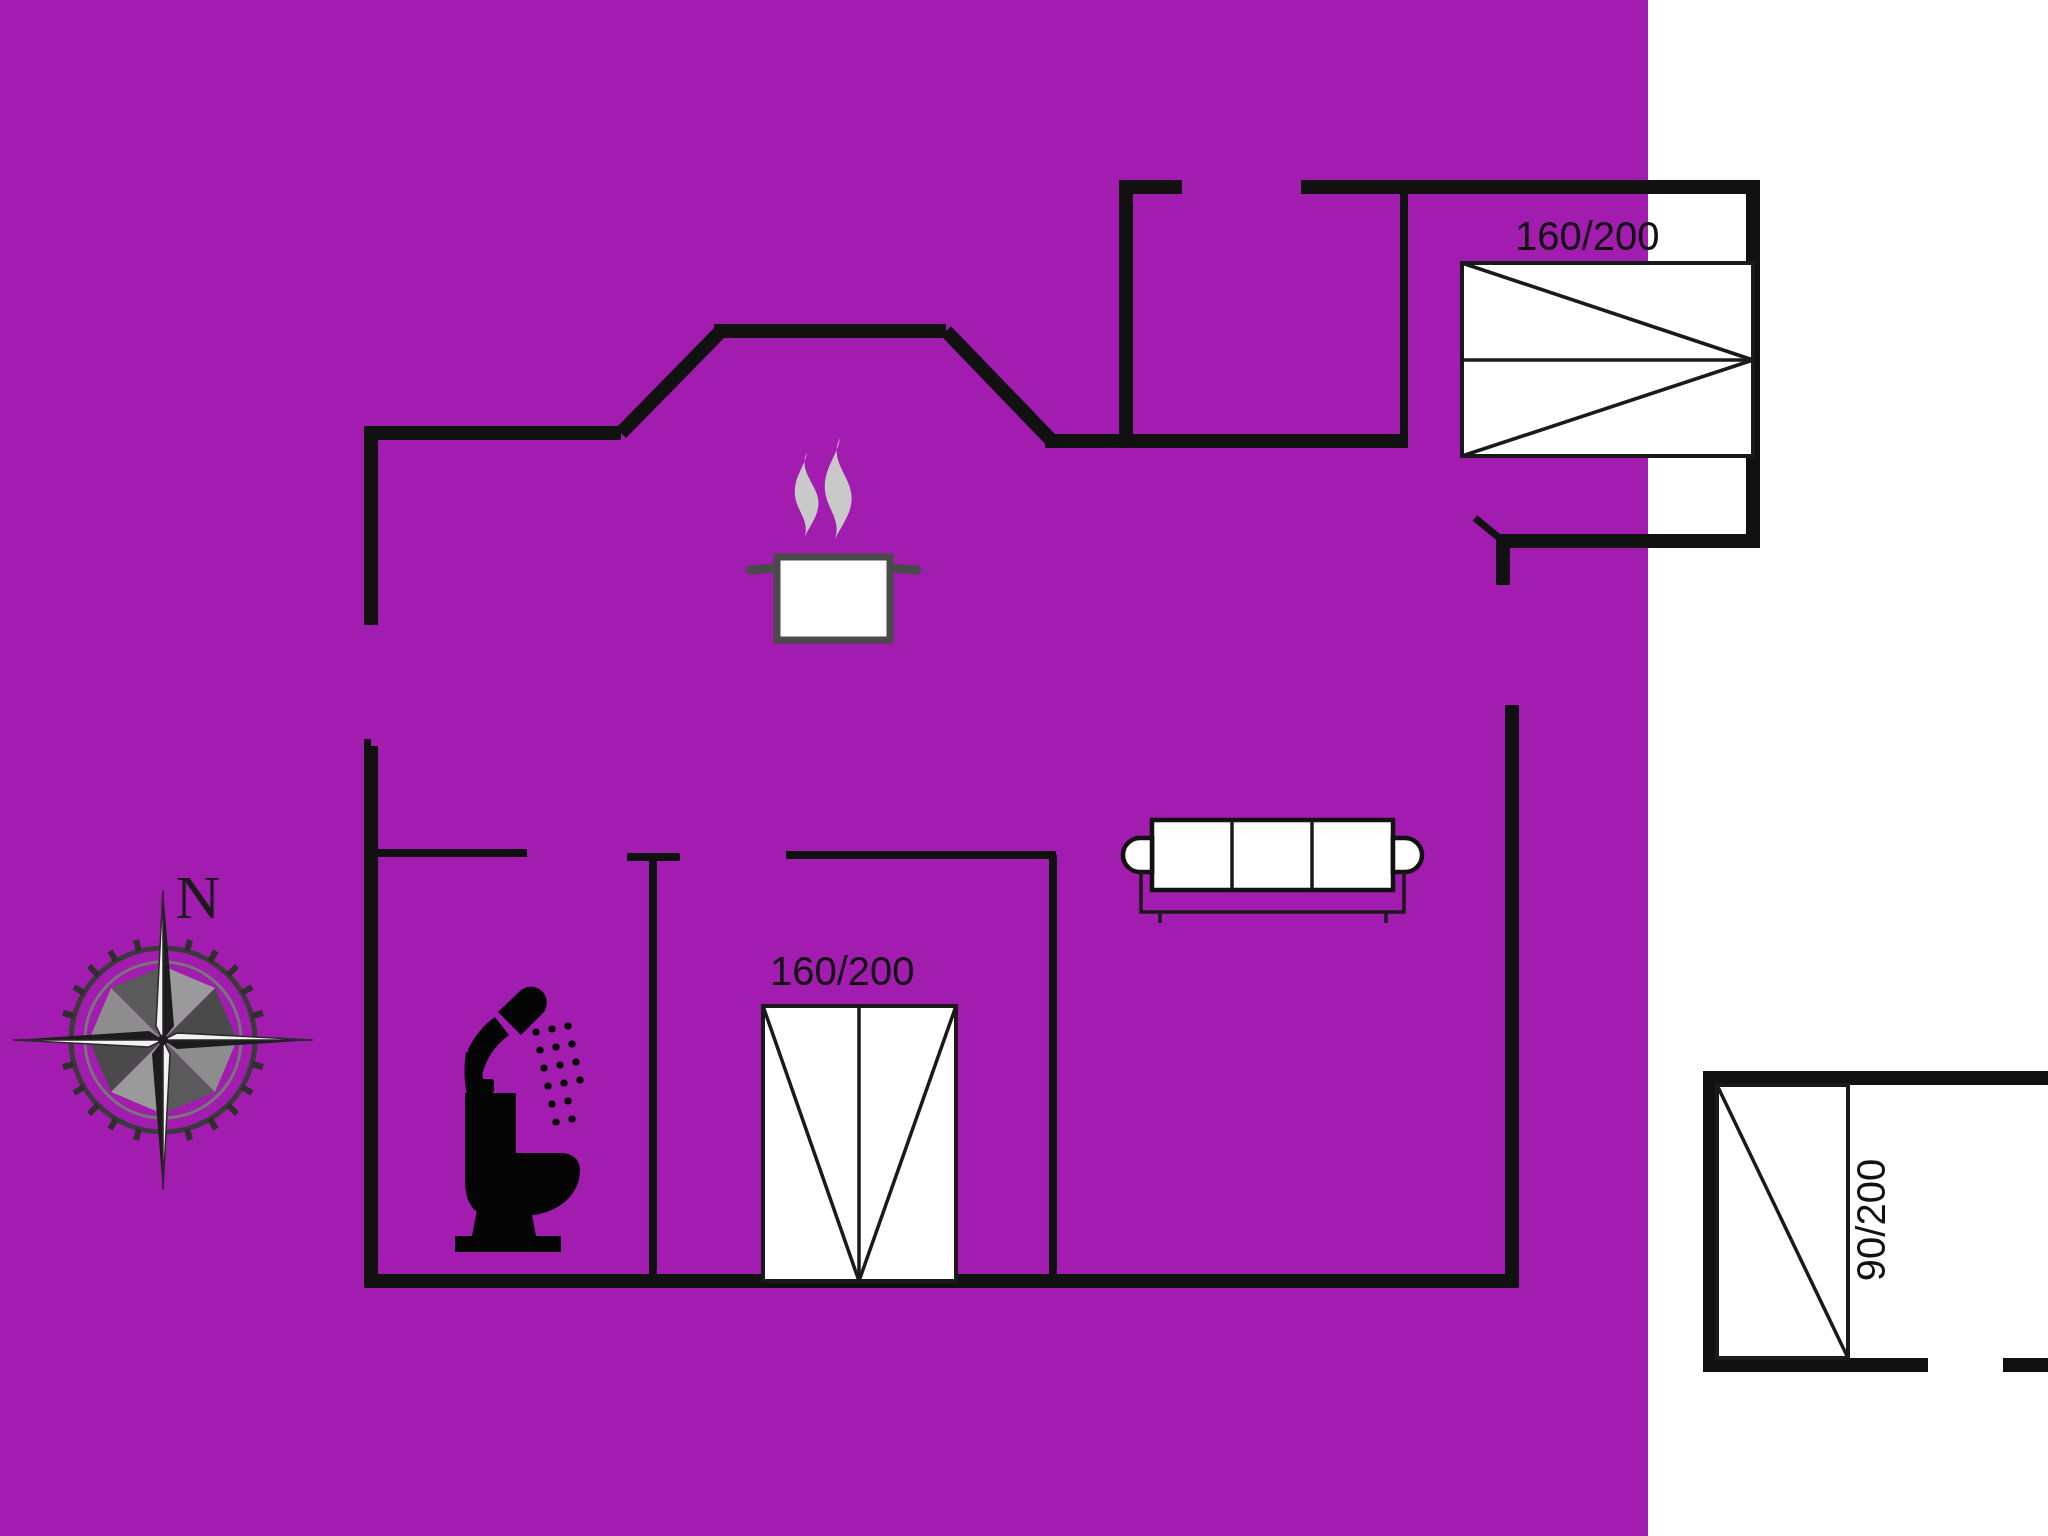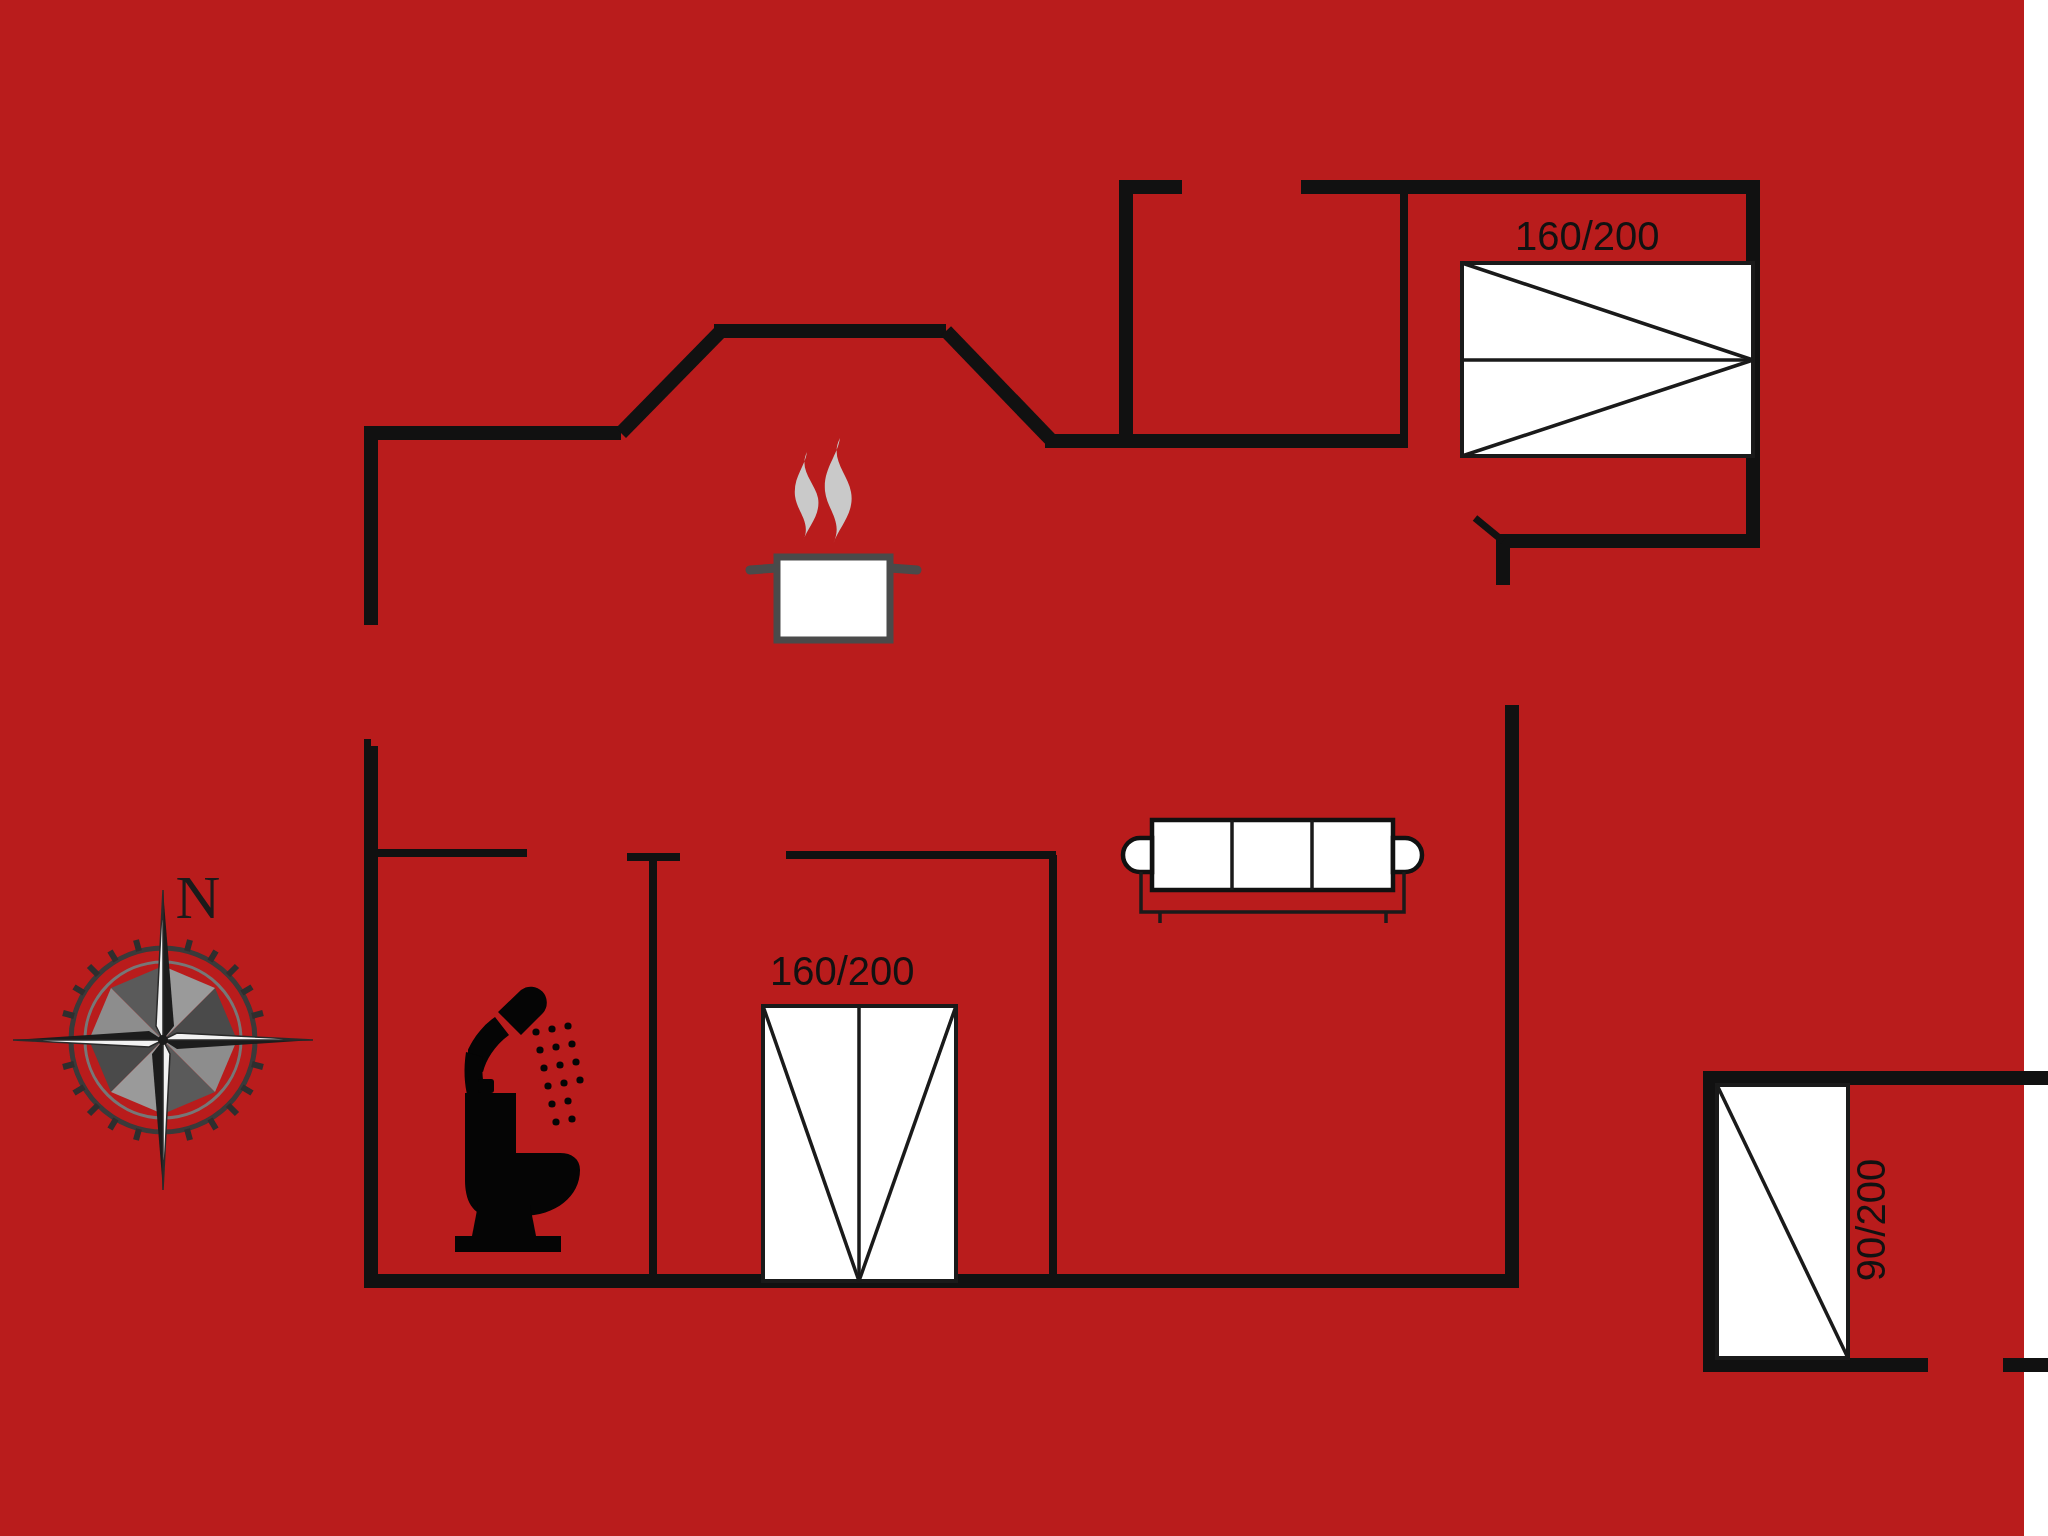--- a/index.html
+++ b/index.html
@@ -8,23 +8,23 @@
     background: #ffffff;
   }
   body {
     width: 2048px;
     height: 1536px;
     overflow: hidden;
     font-family: "Liberation Sans", sans-serif;
   }
   #plan-root {
     position: relative;
-    width: 2024px;
+    width: 1648px;
     height: 1536px;
-    background: #b91c1c;
+    background: #a21caf;
   }
   #plan-svg {
     position: absolute;
     top: 0;
     left: 0;
     width: 2048px;
     height: 1536px;
     display: block;
   }
   .wall-ext {

